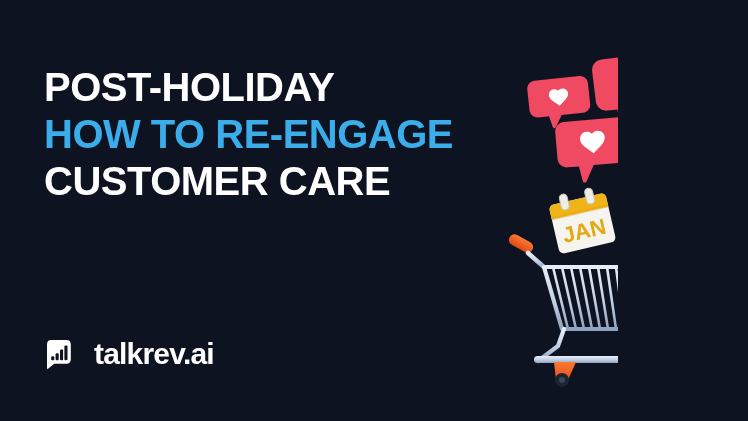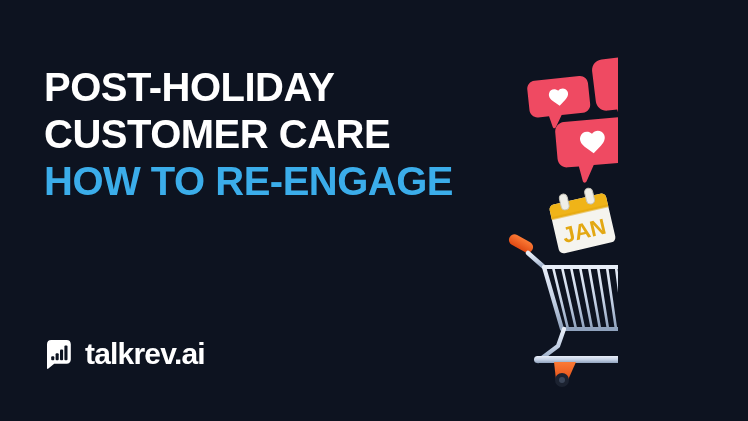--- a/index.html
+++ b/index.html
@@ -36,21 +36,21 @@
   .line.white { color: #ffffff; }
   .line.blue  { color: #3badea; }
 
   
   .logo {
     position: absolute;
     left: 42px;
     top: 338px;
     display: flex;
     align-items: center;
-    gap: 11px;
+    gap: 20px;
   }
   .logo-mark {
     position: relative;
     width: 32px;
     height: 32px;
   }
   .logo-word {
     color: #ffffff;
     font-family: "Liberation Sans", sans-serif;
     font-weight: bold;
@@ -62,22 +62,22 @@
   
   .art { position: absolute; }
 </style>
 </head>
 <body>
 
 <div id="canvas">
 
   <div class="headline">
     <div class="line white">POST-HOLIDAY</div>
+    <div class="line blue">HOW TO RE-ENGAGE</div>
     <div class="line white">CUSTOMER CARE</div>
-    <div class="line blue">HOW TO RE-ENGAGE</div>
   </div>
 
   <div class="logo">
     <span class="logo-mark">
       <svg width="32" height="32" viewBox="0 0 32 32" aria-hidden="true">
         <path d="M5 6.2 C5 3.6 6.6 2 9.2 2 H24.6 C27.2 2 28.8 3.6 28.8 6.2 V21.6
                  C28.8 24.2 27.2 25.8 24.6 25.8 H12.2 L6.4 30.6 C5.6 31.2 5 30.8 5 29.9 Z" fill="#ffffff"></path>
         <rect x="9.2" y="18.2" width="3.1" height="4.0" rx="1.0" fill="#0d1320"></rect>
         <rect x="13.6" y="15.2" width="3.1" height="7.0" rx="1.0" fill="#0d1320"></rect>
         <rect x="18.0" y="11.6" width="3.1" height="10.6" rx="1.0" fill="#0d1320"></rect>

